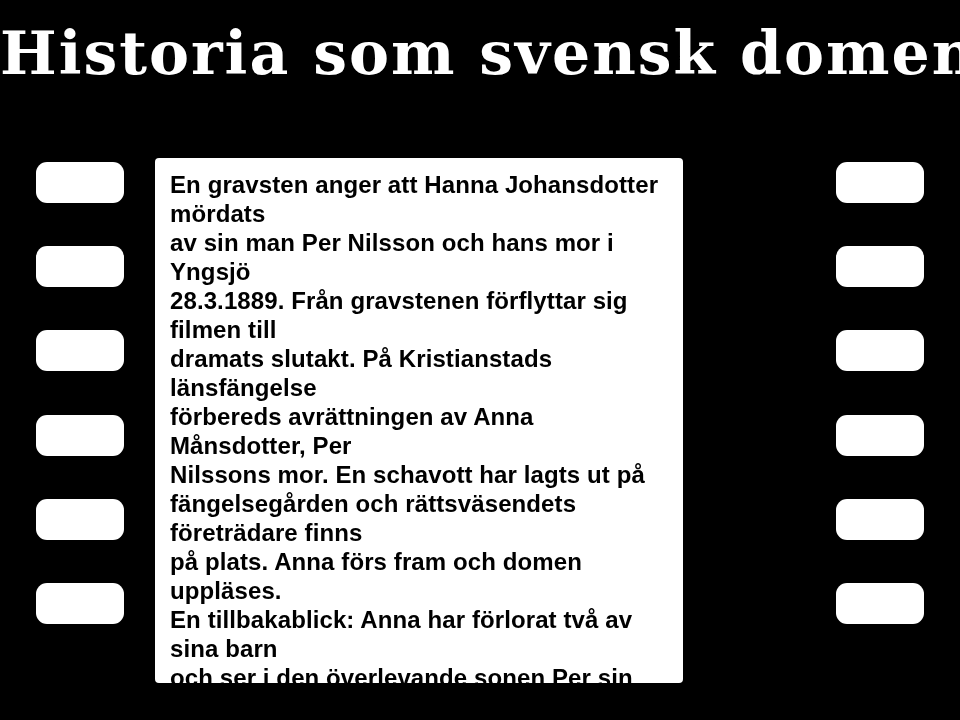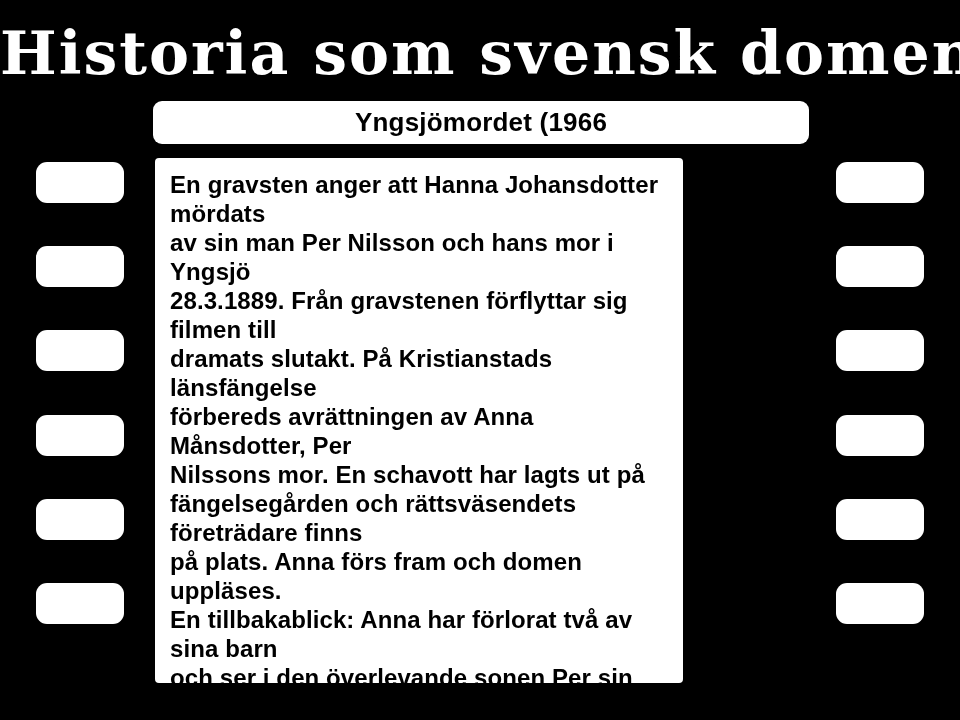--- a/index.html
+++ b/index.html
@@ -102,23 +102,20 @@
     </div>
   <div class="rail rail-right">
       <div class="hole"></div>
       <div class="hole"></div>
       <div class="hole"></div>
       <div class="hole"></div>
       <div class="hole"></div>
       <div class="hole"></div>
     </div>
 
-  <div class="subtitle-box">
-    <span class="subtitle-text">Yngsjömordet (1966</span>
-  </div>
 
   <div class="body-box">
     <div class="body-text">En gravsten anger att Hanna Johansdotter mördats
 av sin man Per Nilsson och hans mor i Yngsjö
 28.3.1889. Från gravstenen förflyttar sig filmen till
 dramats slutakt. På Kristianstads länsfängelse
 förbereds avrättningen av Anna Månsdotter, Per
 Nilssons mor. En schavott har lagts ut på
 fängelsegården och rättsväsendets företrädare finns
 på plats. Anna förs fram och domen uppläses.

